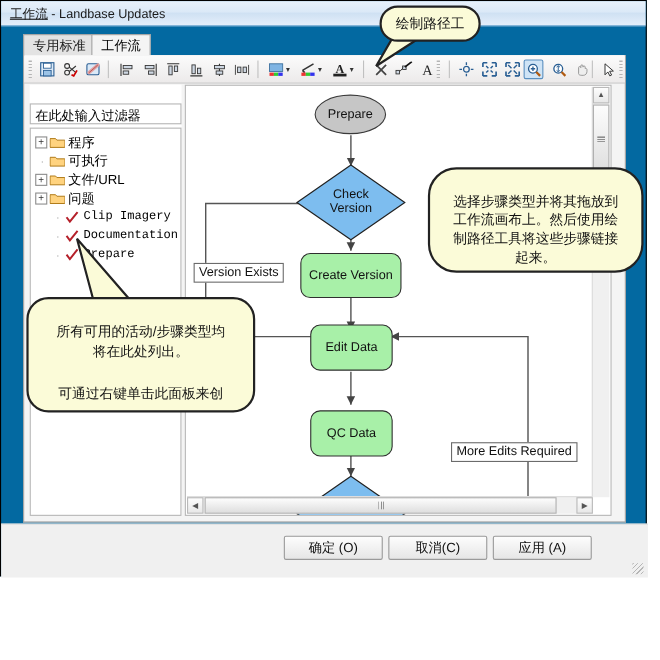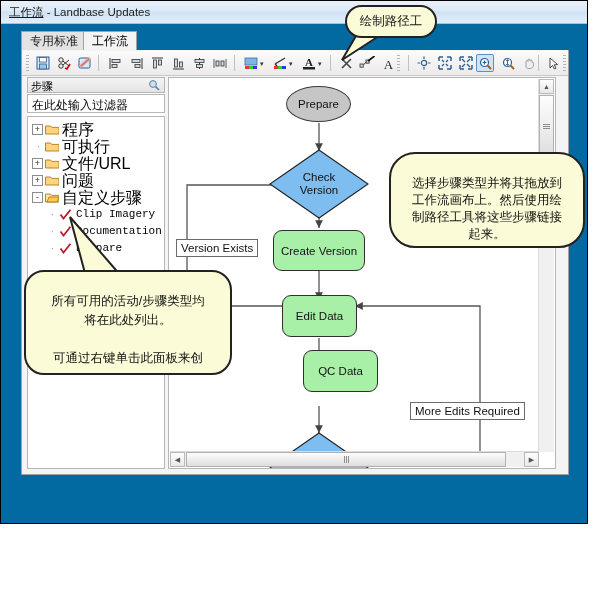--- a/index.html
+++ b/index.html
@@ -50,21 +50,21 @@
   .lp-head .mag{position:absolute;right:4px;top:1px;}
   .lp-filter{position:absolute;left:0;top:17px;width:138px;height:19px;background:#fff;
     border:1px solid #b6b6b6;box-sizing:border-box;}
   .lp-filter .ph{position:absolute;left:4px;top:2px;font-size:12px;color:#000;}
   .lp-tree{position:absolute;left:0;top:39px;width:138px;height:353px;background:#fff;
     border:1px solid #b6b6b6;box-sizing:border-box;padding:4px 0 0 4px;}
   .node{position:relative;height:17px;line-height:17px;white-space:nowrap;}
   .node .exp{display:inline-block;width:11px;height:11px;border:1px solid #8c8c8c;background:#fff;
     font-size:9px;line-height:9px;text-align:center;color:#333;vertical-align:middle;margin-right:2px;box-sizing:border-box;}
   .node .dash{display:inline-block;width:13px;color:#9a9a9a;font-size:10px;text-align:center;}
-  .node .lbl{font-size:16px;vertical-align:middle;}
+  .node .lbl{font-size:12px;vertical-align:middle;}
   .node.child{padding-left:14px;}
   .node.child .lbl{font-family:"Liberation Mono","DejaVu Sans Mono",monospace;font-size:11px;}
   .folder{display:inline-block;vertical-align:middle;margin-right:3px;}
   .chk{display:inline-block;vertical-align:middle;margin-right:4px;}
 
   
   .canvas{position:absolute;left:167px;top:76px;width:388px;height:392px;background:#fff;
     border:1px solid #b6b6b6;box-sizing:border-box;overflow:hidden;}
   .vscroll{position:absolute;right:1px;top:1px;width:15px;bottom:16px;background:#f0f0f0;border-left:1px solid #dcdcdc;}
   .hscroll{position:absolute;left:1px;right:16px;bottom:1px;height:15px;background:#f0f0f0;border-top:1px solid #dcdcdc;}
@@ -287,29 +287,20 @@
 
       <div class="tb-item" style="left:522px;">
         <svg class="ic" width="13" height="13" viewBox="0 0 13 13">
             <path d="M3 1 L3 11 L5.6 8.4 L7.4 12 L9 11.2 L7.2 7.8 L10.6 7.6 Z" fill="#fff" stroke="#333" stroke-width=".9"></path>
           </svg>
       </div>
       <div class="tb-grip" style="left:541px;"></div>
     </div>
 
     <div class="leftpanel">
-      <div class="lp-head">
-        <div class="t">步骤</div>
-        <div class="mag">
-          <svg class="ic" width="12" height="12" viewBox="0 0 12 12">
-              <circle cx="5" cy="5" r="3.4" fill="#cfe0ef" stroke="#5a7f9e" stroke-width="1"></circle>
-              <path d="M7.6 7.6 L11 11" stroke="#5a7f9e" stroke-width="1.6"></path>
-            </svg>
-        </div>
-      </div>
       <div class="lp-filter">
         <div class="ph">在此处输入过滤器</div>
       </div>
       <div class="lp-tree">
 
         <div class="node">
           <span class="exp">+</span><span class="folder"><svg class="ic" width="14" height="11" viewBox="0 0 14 11">
                 <path d="M0.5 2 h5 l1.2 1.4 h7.3 V10 H0.5 Z" fill="#ffd37f" stroke="#b07a18" stroke-width=".9"></path>
               </svg></span><span class="lbl">程序</span>
         </div>
@@ -325,26 +316,20 @@
                 <path d="M0.5 2 h5 l1.2 1.4 h7.3 V10 H0.5 Z" fill="#ffd37f" stroke="#b07a18" stroke-width=".9"></path>
               </svg></span><span class="lbl">文件/URL</span>
         </div>
 
         <div class="node">
           <span class="exp">+</span><span class="folder"><svg class="ic" width="14" height="11" viewBox="0 0 14 11">
                 <path d="M0.5 2 h5 l1.2 1.4 h7.3 V10 H0.5 Z" fill="#ffd37f" stroke="#b07a18" stroke-width=".9"></path>
               </svg></span><span class="lbl">问题</span>
         </div>
 
-        <div class="node">
-          <span class="exp">-</span><span class="folder"><svg class="ic" width="14" height="11" viewBox="0 0 14 11">
-                <path d="M0.5 2 h5 l1.2 1.4 h7.3 V10 H0.5 Z" fill="#ffe3a8" stroke="#b07a18" stroke-width=".9"></path>
-                <path d="M2 10 l2-5 h10 l-2 5 Z" fill="#ffc84f" stroke="#b07a18" stroke-width=".9"></path>
-              </svg></span><span class="lbl">自定义步骤</span>
-        </div>
 
         <div class="node child">
           <span class="dash">·</span><span class="chk"><svg class="ic" width="13" height="11" viewBox="0 0 13 11">
                 <path d="M1.5 5.5 l3 4 L11.5 0.8" stroke="#b5202a" stroke-width="1.8" fill="none"></path>
               </svg></span><span class="lbl">Clip Imagery</span>
         </div>
 
         <div class="node child">
           <span class="dash">·</span><span class="chk"><svg class="ic" width="13" height="11" viewBox="0 0 13 11">
                 <path d="M1.5 5.5 l3 4 L11.5 0.8" stroke="#b5202a" stroke-width="1.8" fill="none"></path>
@@ -404,21 +389,21 @@
       <div class="elabel" style="left:7px;top:161px;">Version Exists</div>
 
       <div class="fnode rrect" style="left:104px;top:152px;width:92px;height:41px;">
         <span>Create Version</span>
       </div>
 
       <div class="fnode rrect" style="left:113px;top:217px;width:75px;height:42px;">
         <span>Edit Data</span>
       </div>
 
-      <div class="fnode rrect" style="left:113px;top:272px;width:75px;height:42px;margin-left:21px;">
+      <div class="fnode rrect" style="left:113px;top:295px;width:75px;height:42px;">
         <span>QC Data</span>
       </div>
 
       <div class="elabel" style="left:241px;top:324px;">More Edits Required</div>
 
       <div class="diamond-wrap" style="left:100px;top:354px;width:100px;height:70px;">
         <svg width="100" height="70" viewBox="0 0 100 70">
             <polygon points="50,1 99,35 50,69 1,35" fill="#7dbdef" stroke="#222" stroke-width="1.1"></polygon>
           </svg>
         <div class="dlabel" style="top:22px;">Check</div>
@@ -433,20 +418,26 @@
 
       <div class="hscroll">
         <div class="sb-btn" style="left:0;top:0;width:15px;height:15px;">◀</div>
         <div class="sb-btn" style="right:0;top:0;width:15px;height:15px;">▶</div>
         <div class="sb-thumb" style="left:16px;top:0;width:320px;height:15px;">
             <div class="grip-h"></div>
           </div>
       </div>
     </div>
 
+    <div class="btnrow">
+      <div class="btn" style="left:257px;">确定 (O)</div>
+      <div class="btn" style="left:352px;">取消(C)</div>
+      <div class="btn" style="left:447px;">应用 (A)</div>
+      <div class="resizer"></div>
+    </div>
   </div>
 
   <svg style="position:absolute;left:340px;top:28px;" width="60" height="34">
     <path d="M20,1 L2,32 L42,6 Z" fill="#fbfbd8" stroke="#222" stroke-width="2"></path>
   </svg>
   <div class="callout r1" style="left:345px;top:5px;width:92px;height:33px;">
     <div class="co-text">绘制路径工</div>
   </div>
 
   <div class="callout r2" style="left:389px;top:152px;width:196px;height:96px;">

